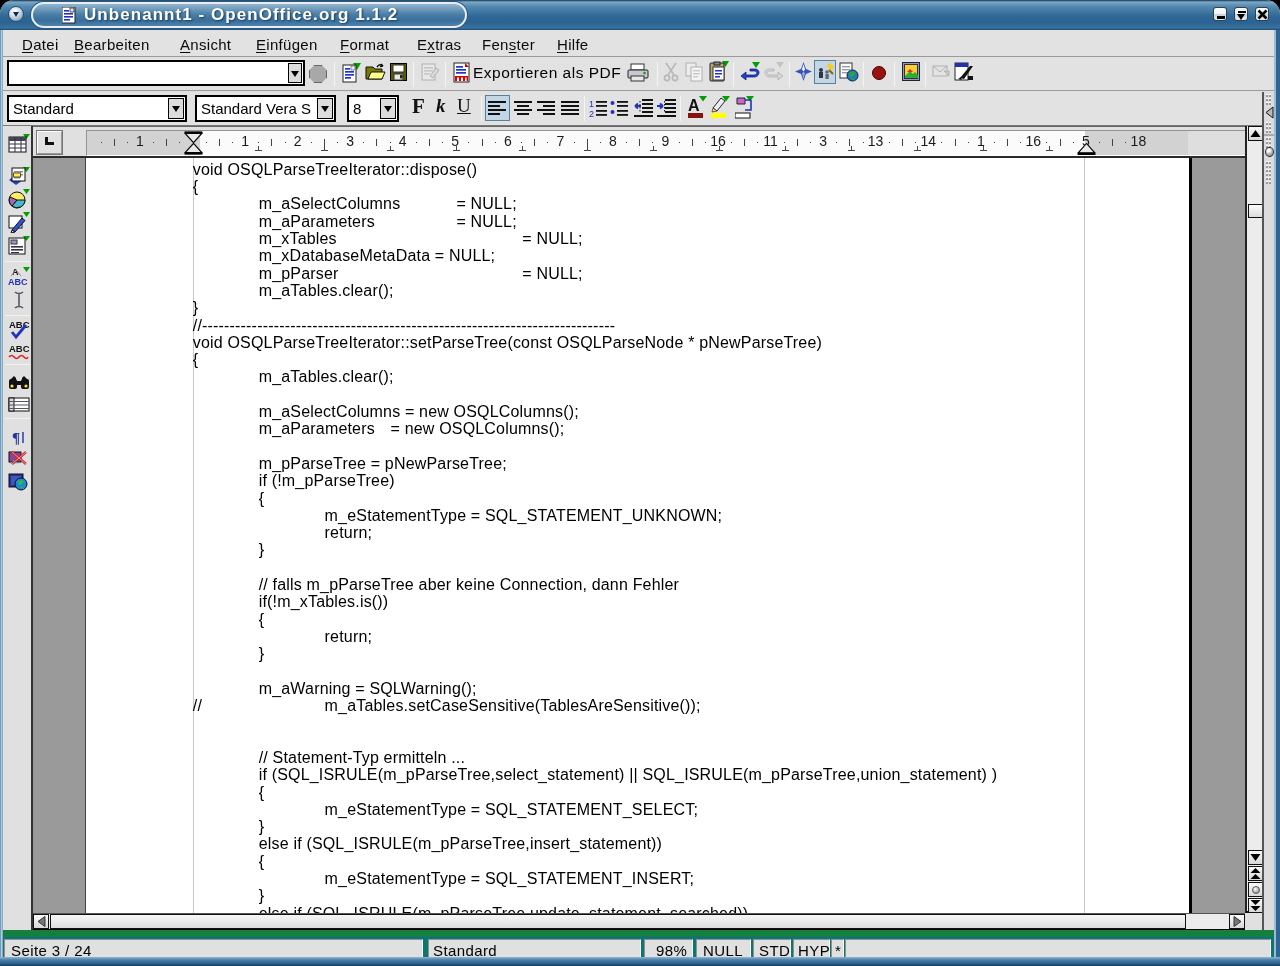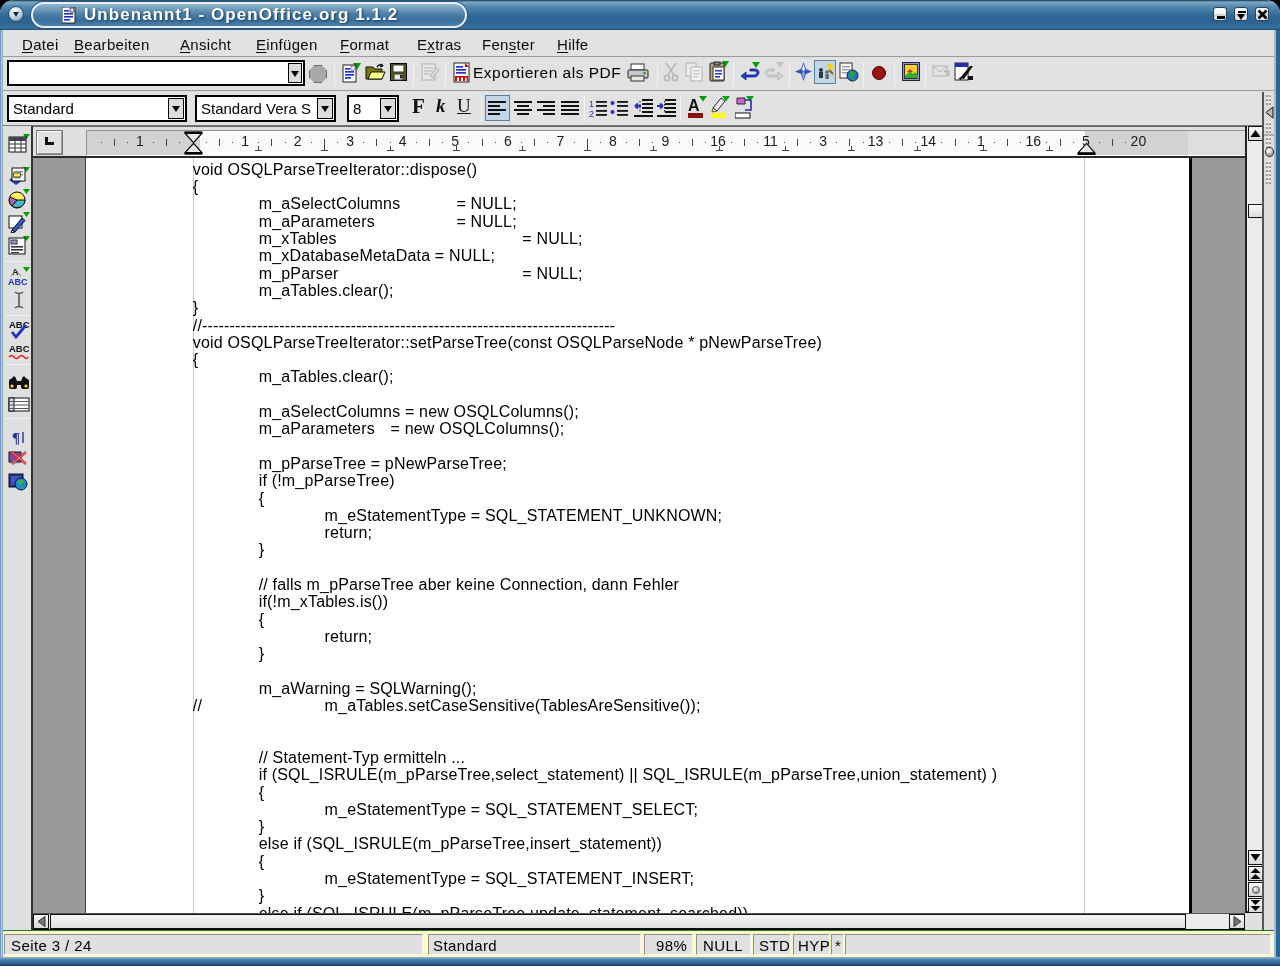--- a/index.html
+++ b/index.html
@@ -33,21 +33,21 @@
 #docarea{position:absolute;left:33px;top:158px;width:1212px;height:755px;background:#9a9a9b;overflow:hidden}
 #page{position:absolute;left:52px;top:-5px;width:1107px;height:762px;background:#fff;border-left:1px solid #444;border-right:3px solid #000}
 #code{position:absolute;left:159.8px;top:2.9px;width:940px;font-size:16px;letter-spacing:.18px;line-height:17.3px;white-space:pre;tab-size:65.9px;color:#000;font-family:"Liberation Sans",sans-serif}
 .bnd{position:absolute;top:0;width:1px;height:755px;background:#c8c8c8}
 
 #vscol{position:absolute;left:1245px;top:126px;width:17px;height:787px;background:#ececec;border-left:2px solid #222;border-bottom:2px solid #111}
 .sbtn{position:absolute;left:1px;width:15px;height:15px;background:linear-gradient(180deg,#fafafa,#d8d8d8);border:1px solid #111;display:flex;align-items:center;justify-content:center}
 #hscroll{position:absolute;left:33px;top:913px;width:1212px;height:17px;background:#ececec;border-top:1px solid #555;border-bottom:1px solid #000}
 #rstrip{position:absolute;left:1262px;top:92px;width:12px;height:838px;background:#dcdcdc;border-left:2px solid #555}
 
-#sbar{position:absolute;left:2px;top:930px;width:1274px;height:27px;background:#fef9c3;border-top:1px solid #15803d}
+#sbar{position:absolute;left:2px;top:930px;width:1274px;height:27px;background:#0f766e;border-top:6px solid #15803d}
 .scell{position:absolute;top:3px;height:21px;background:#e0e0e0;border:1px solid #909090;border-bottom-color:#f8f8f8;border-right-color:#f8f8f8}
 .scell span{position:absolute;top:2px;font-size:15px;letter-spacing:.4px;color:#000;white-space:nowrap}
 
 #bleft{position:absolute;left:0;top:30px;width:3px;height:928px;background:linear-gradient(90deg,#6f9cbe 0 1px,#b2cbdd 1px 2px,#88abc8 2px 3px)}
 #bright{position:absolute;left:1274px;top:30px;width:6px;height:928px;background:linear-gradient(90deg,#9dbcd2 0 2px,#2f6594 2px)}
 #bbot{position:absolute;left:0;top:957px;width:1280px;height:9px;background:linear-gradient(180deg,#95b7d0 0,#4d83ad 30%,#275a84 80%,#12354f 100%)}
 .ic{position:absolute}
 </style></head><body>
 <div id="win">
   <div id="tbar">
@@ -424,21 +424,21 @@
         <div class="rnum" style="left:525.9px">8</div>
         <div class="rnum" style="left:578.5px">9</div>
         <div class="rnum" style="left:631.0px">16</div>
         <div class="rnum" style="left:683.5px">11</div>
         <div class="rnum" style="left:736.1px">3</div>
         <div class="rnum" style="left:788.6px">13</div>
         <div class="rnum" style="left:841.2px">14</div>
         <div class="rnum" style="left:893.8px">1</div>
         <div class="rnum" style="left:946.3px">16</div>
         <div class="rnum" style="left:998.8px">5</div>
-        <div class="rnum" style="left:1051.4px">20</div>
+        <div class="rnum" style="left:1051.4px">18</div>
         <div class="tabm" style="left:167.9px"></div>
         <div class="tabm" style="left:233.8px"></div>
         <div class="tabm" style="left:299.7px"></div>
         <div class="tabm" style="left:365.6px"></div>
         <div class="tabm" style="left:431.5px"></div>
         <div class="tabm" style="left:497.4px"></div>
         <div class="tabm" style="left:563.3px"></div>
         <div class="tabm" style="left:629.2px"></div>
         <div class="tabm" style="left:695.1px"></div>
         <div class="tabm" style="left:761.0px"></div>

